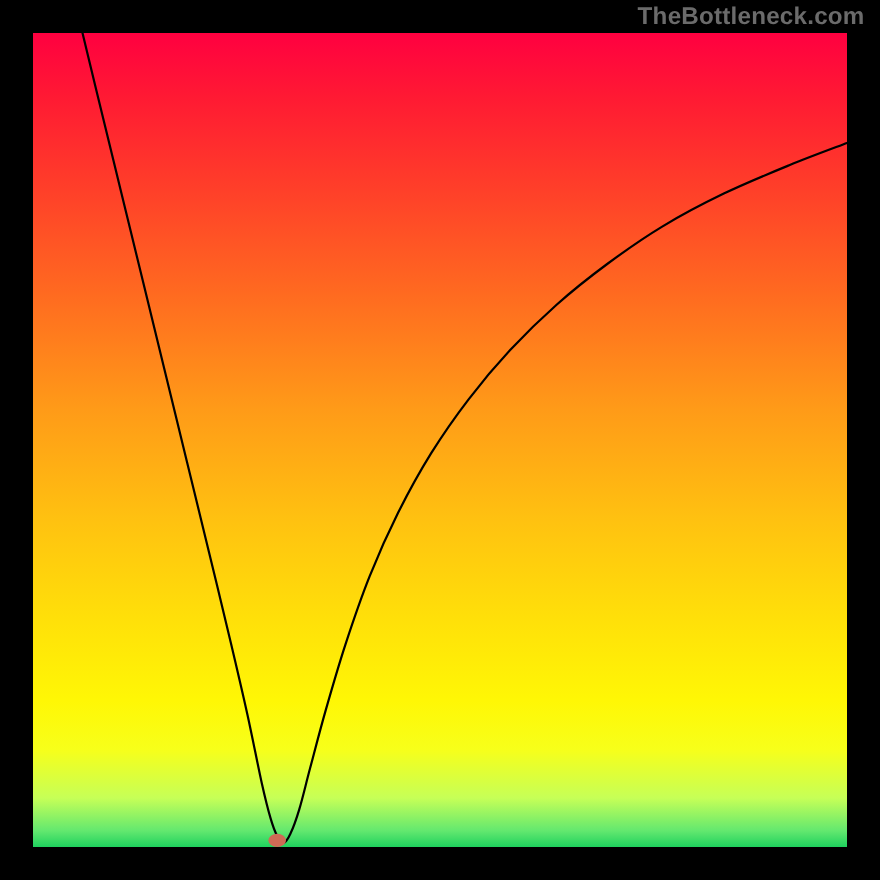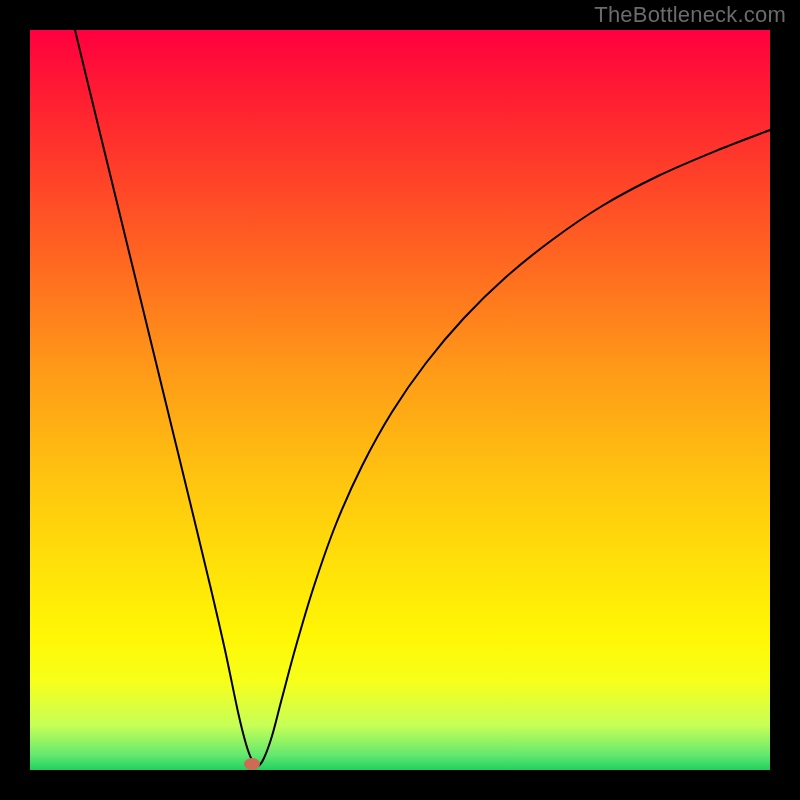--- a/index.html
+++ b/index.html
@@ -31,21 +31,21 @@
       #63e86f 98%,
       #1fd15e 100%
     );
   }
   .watermark {
     position: absolute;
     top: 2px;
     right: 14px;
     color: #6b6b6b;
     font-size: 22px;
-    font-weight: 400;
+    font-weight: 700;
     letter-spacing: 0.2px;
   }
   svg.curve {
     position: absolute;
     left: 0;
     top: 0;
     width: 740px;
     height: 740px;
     overflow: visible;
   }

